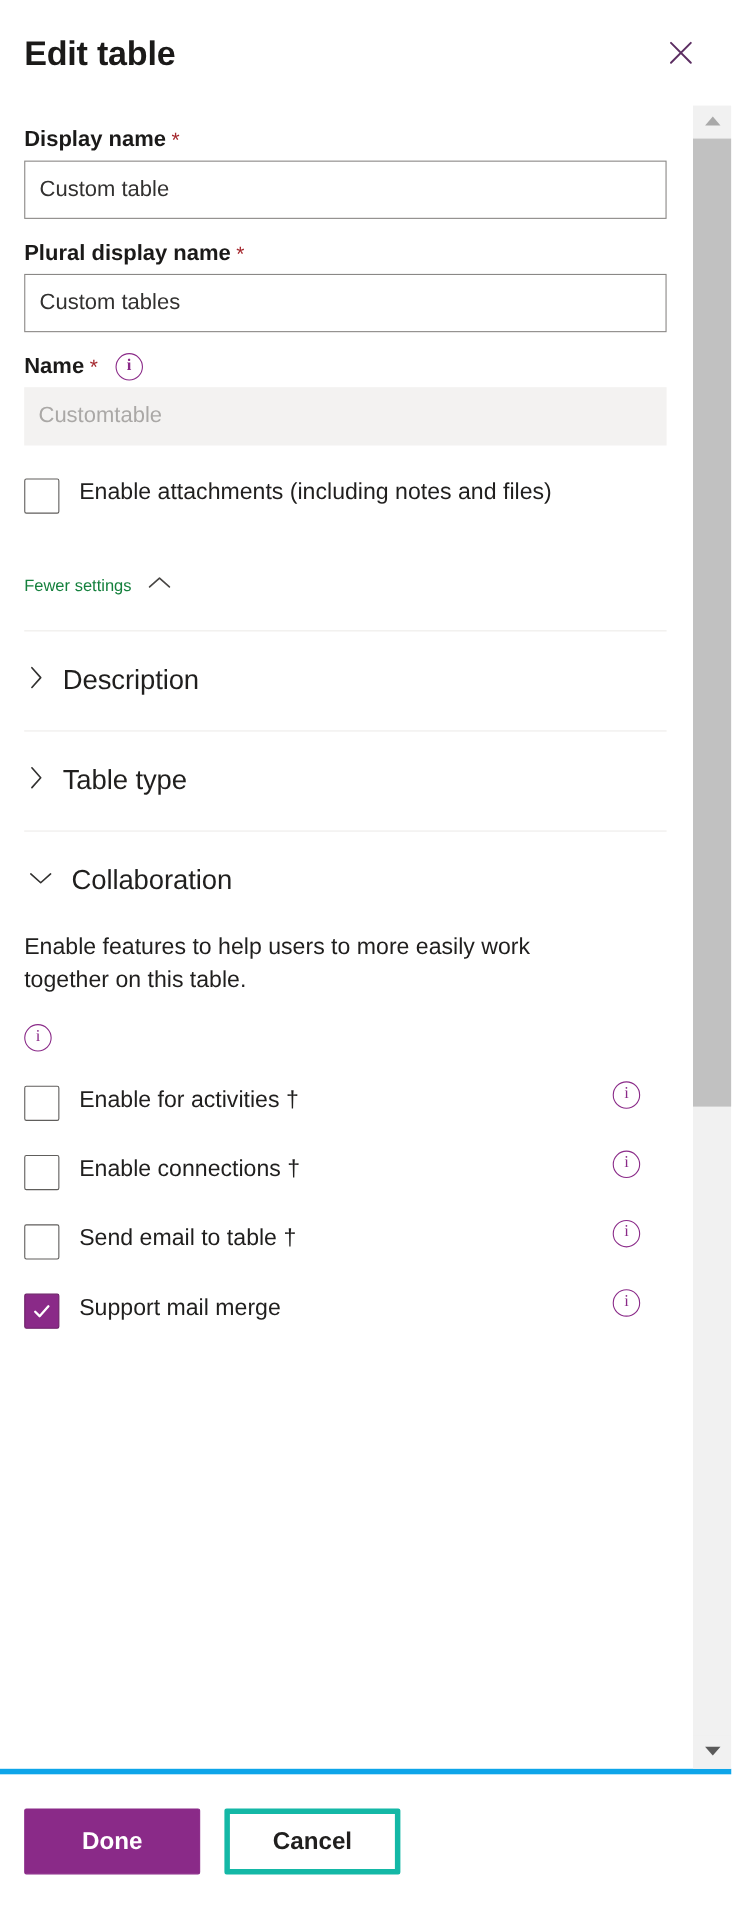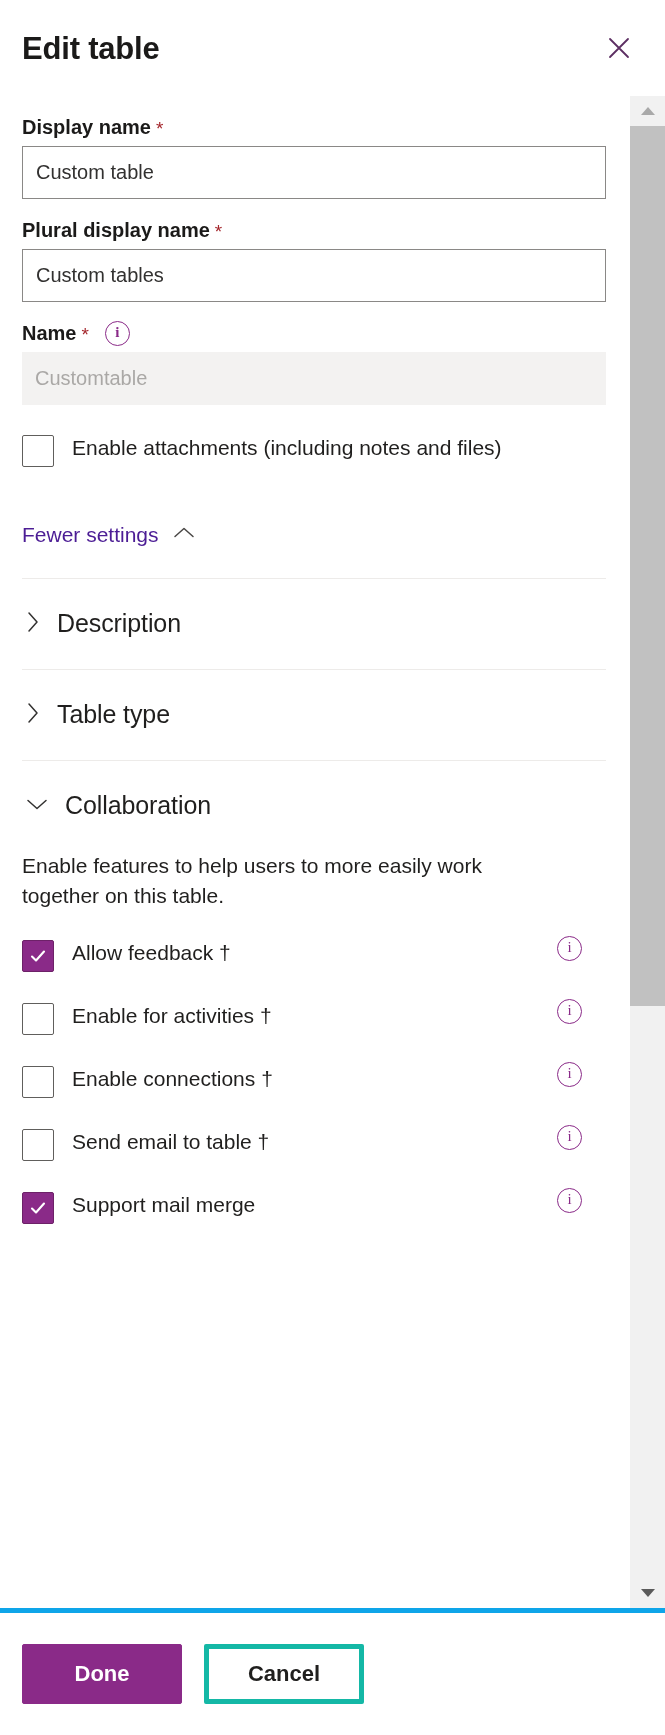--- a/index.html
+++ b/index.html
@@ -186,22 +186,22 @@
   
   .fewer-settings {
     display: flex;
     align-items: center;
     gap: 14px;
     padding: 56px 0 0 0;
     cursor: pointer;
     width: max-content;
   }
   .fewer-settings-label {
-    font-size: 21px;
-    color: #4c1d95;
+    font-size: 15px;
+    color: #15803d;
   }
   .divider {
     height: 1px;
     background: #edebe9;
     margin-top: 31px;
   }
 
   
   .accordion {
     display: flex;
@@ -401,28 +401,20 @@
           <svg width="22" height="14" viewBox="0 0 22 14" aria-hidden="true">
             <path d="M2 3.5 L11 11.5 L20 3.5" stroke="#323130" stroke-width="1.5" fill="none" stroke-linecap="round" stroke-linejoin="round"></path>
           </svg>
         </span>
         <span class="accordion-label">Collaboration</span>
       </div>
 
       <div class="collab-desc">Enable features to help users to more easily work together on this table.</div>
 
       <div class="collab-item">
-        <span class="collab-item-left">
-          <span class="cb-box checked">
-            <svg class="tick" width="20" height="20" viewBox="0 0 20 20" aria-hidden="true">
-              <path d="M4 10.5 L8 14.5 L16 5.5" stroke="#ffffff" stroke-width="2.1" fill="none" stroke-linecap="round" stroke-linejoin="round"></path>
-            </svg>
-          </span>
-          <span class="cb-text">Allow feedback †</span>
-        </span>
         <span class="info-circle collab-info">
             <span>i</span>
           </span>
       </div>
 
       <div class="collab-item">
         <span class="collab-item-left">
           <span class="cb-box">
             
           </span>

